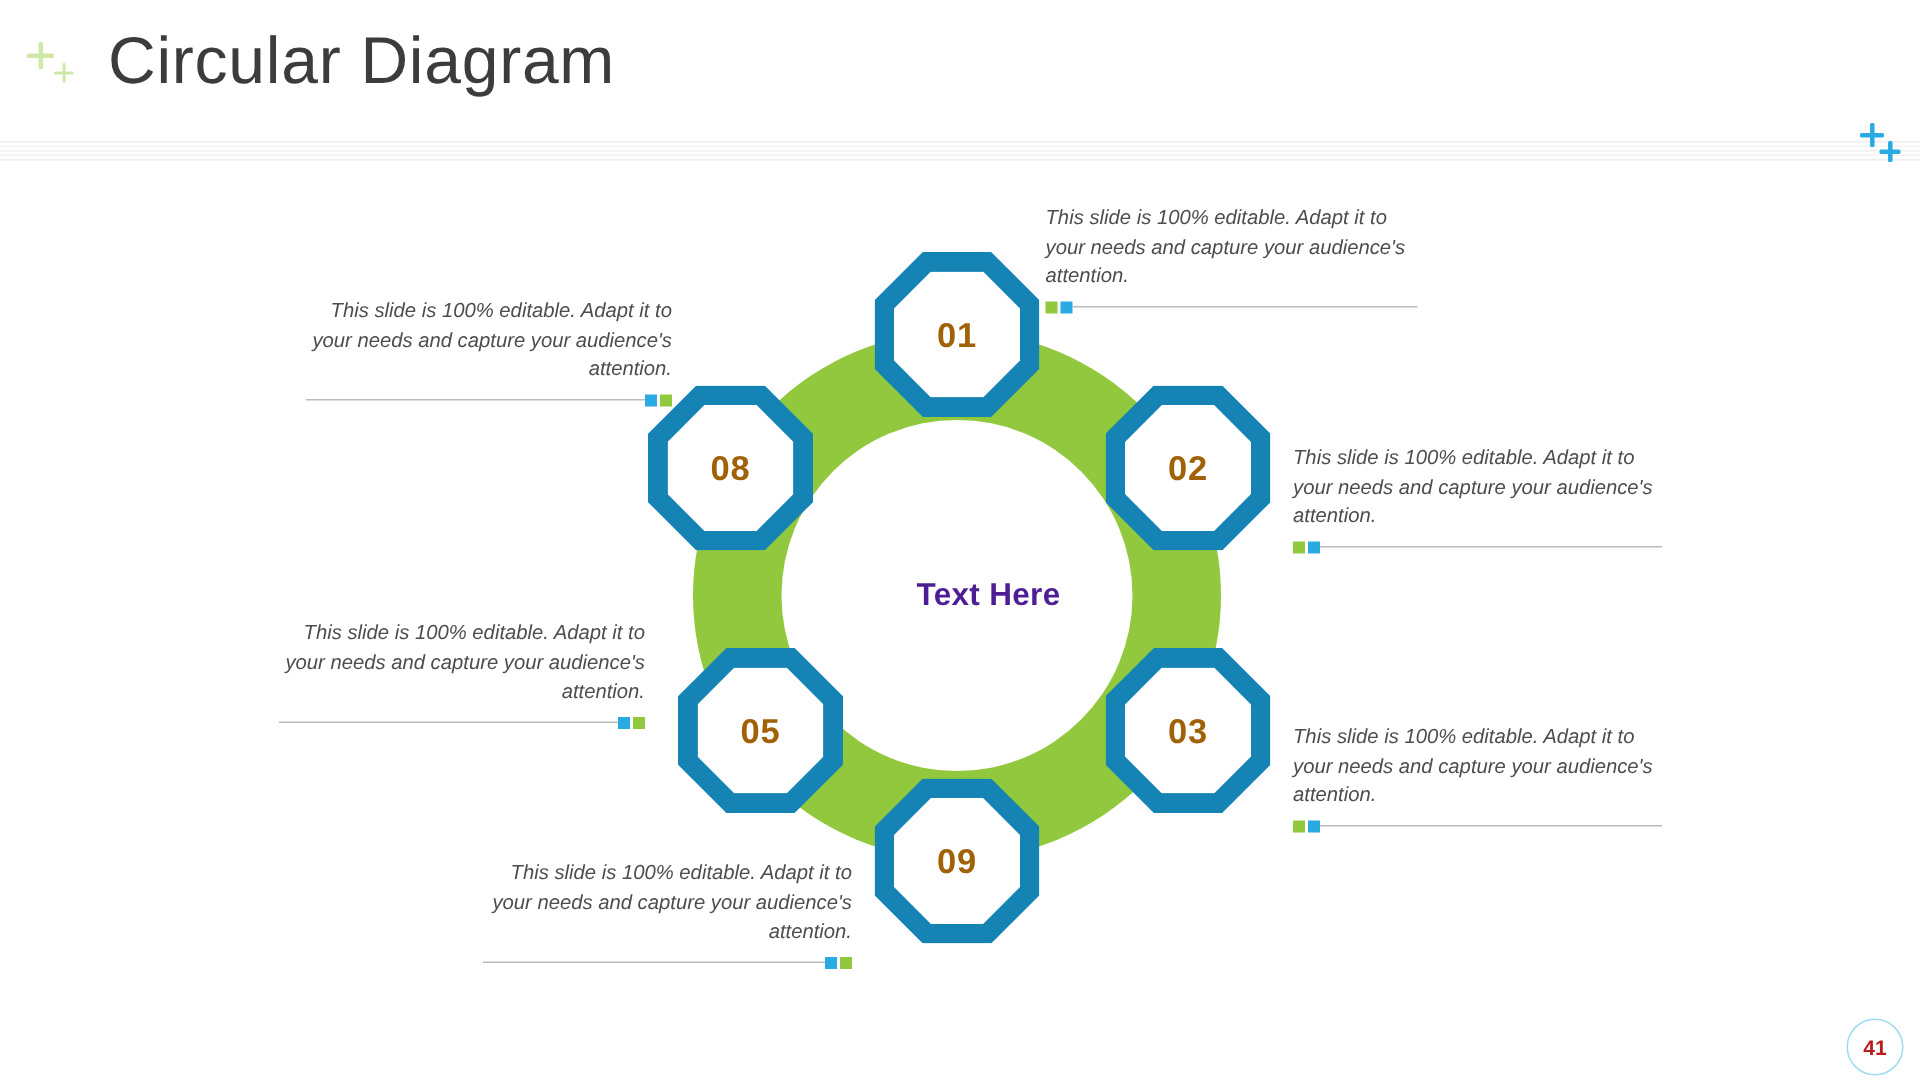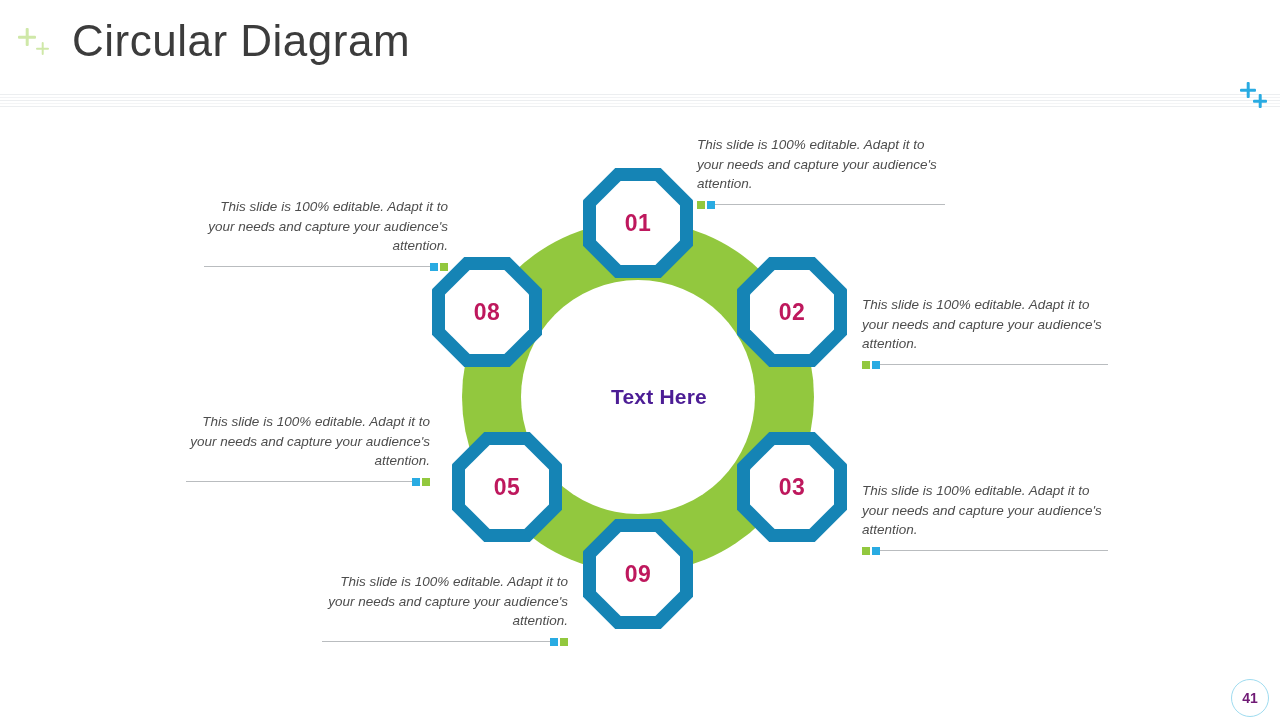--- a/index.html
+++ b/index.html
@@ -86,21 +86,21 @@
     clip-path: polygon(29.3% 0%, 70.7% 0%, 100% 29.3%, 100% 70.7%, 70.7% 100%, 29.3% 100%, 0% 70.7%, 0% 29.3%);
   }
   .node .oct-inner {
     position: absolute; inset: 13px;
     background: #ffffff;
     clip-path: polygon(29.3% 0%, 70.7% 0%, 100% 29.3%, 100% 70.7%, 70.7% 100%, 29.3% 100%, 0% 70.7%, 0% 29.3%);
   }
   .node .num {
     position: absolute; inset: 0;
     display: flex; align-items: center; justify-content: center;
-    font-size: 23px; font-weight: bold; color: #be185d; letter-spacing: 0.5px;
+    font-size: 23px; font-weight: bold; color: #a16207; letter-spacing: 0.5px;
   }
 
   .node-01 { left: 583px; top: 168px; }
   .node-02 { left: 737px; top: 257px; }
   .node-03 { left: 737px; top: 432px; }
   .node-04 { left: 583px; top: 519px; }
   .node-05 { left: 452px; top: 432px; }
   .node-06 { left: 432px; top: 257px; }
 
   
@@ -132,21 +132,21 @@
 
   
   .page-num {
     position: absolute;
     left: 1231px; top: 679px;
     width: 38px; height: 38px;
     border-radius: 50%;
     border: 1.5px solid #9fdcf0;
     background: #ffffff;
     display: flex; align-items: center; justify-content: center;
-    font-size: 14px; font-weight: bold; color: #701a75;
+    font-size: 14px; font-weight: bold; color: #b91c1c;
   }
 </style>
 </head>
 <body>
 
 <div class="slide">
 
   <div class="sparkle sparkle-green">
     <span class="plus p1"></span>
     <span class="plus p2"></span>

